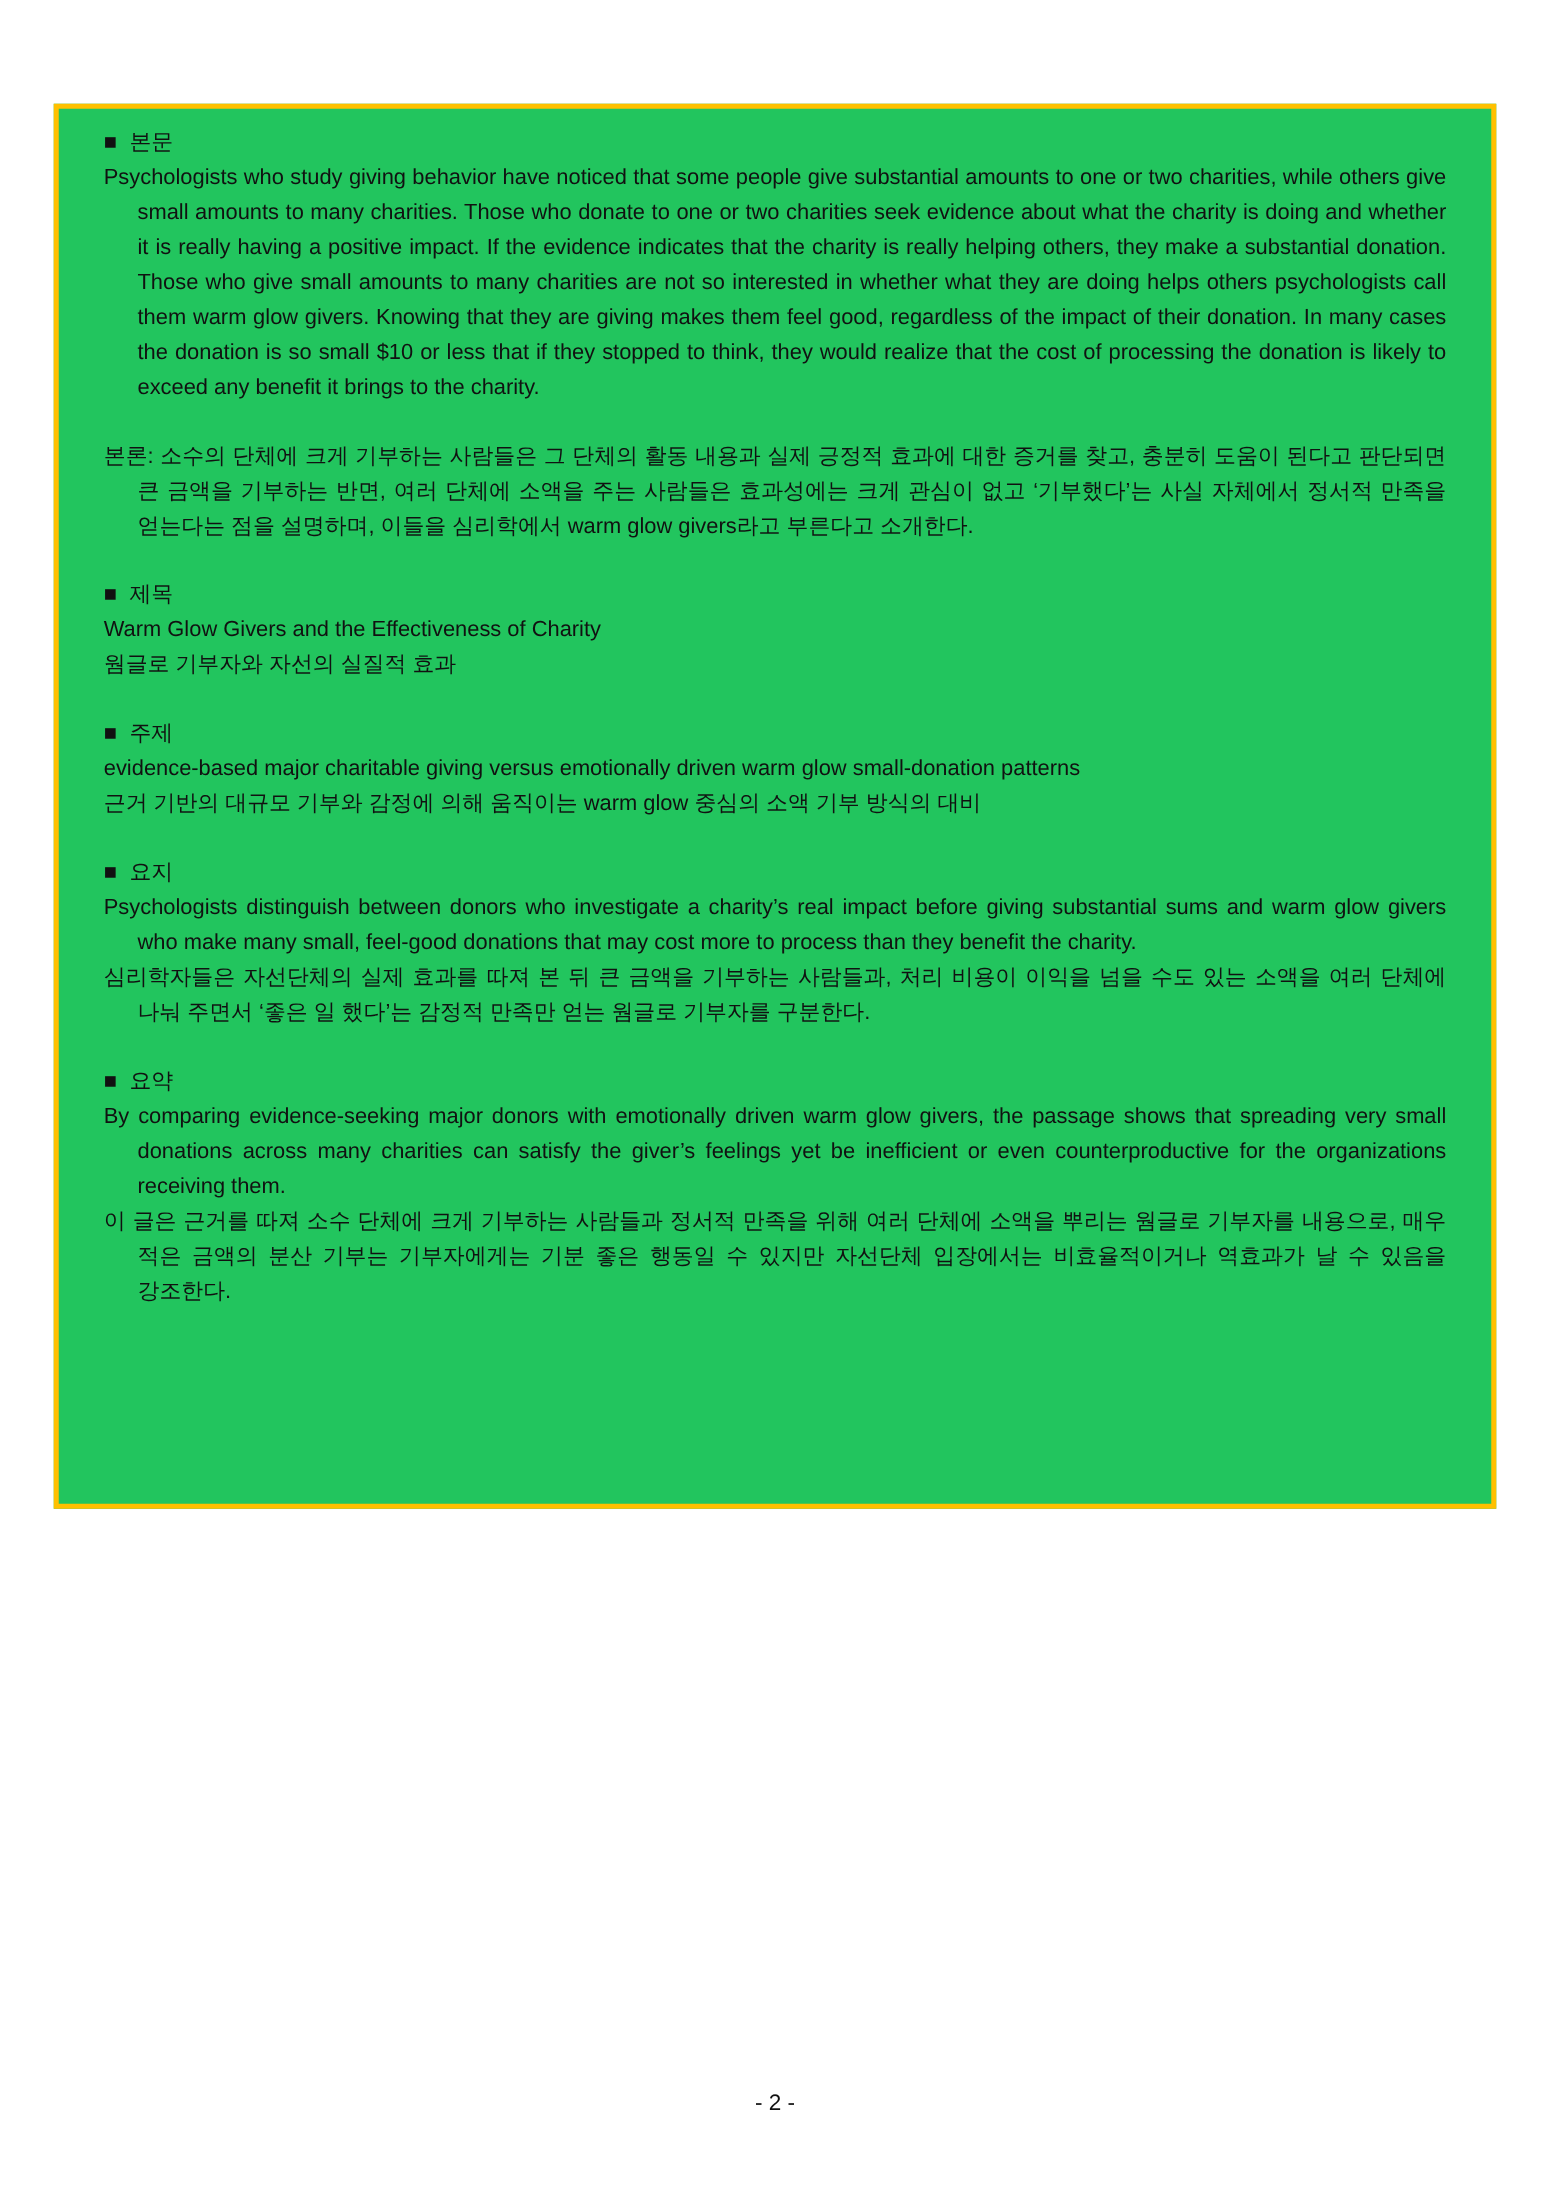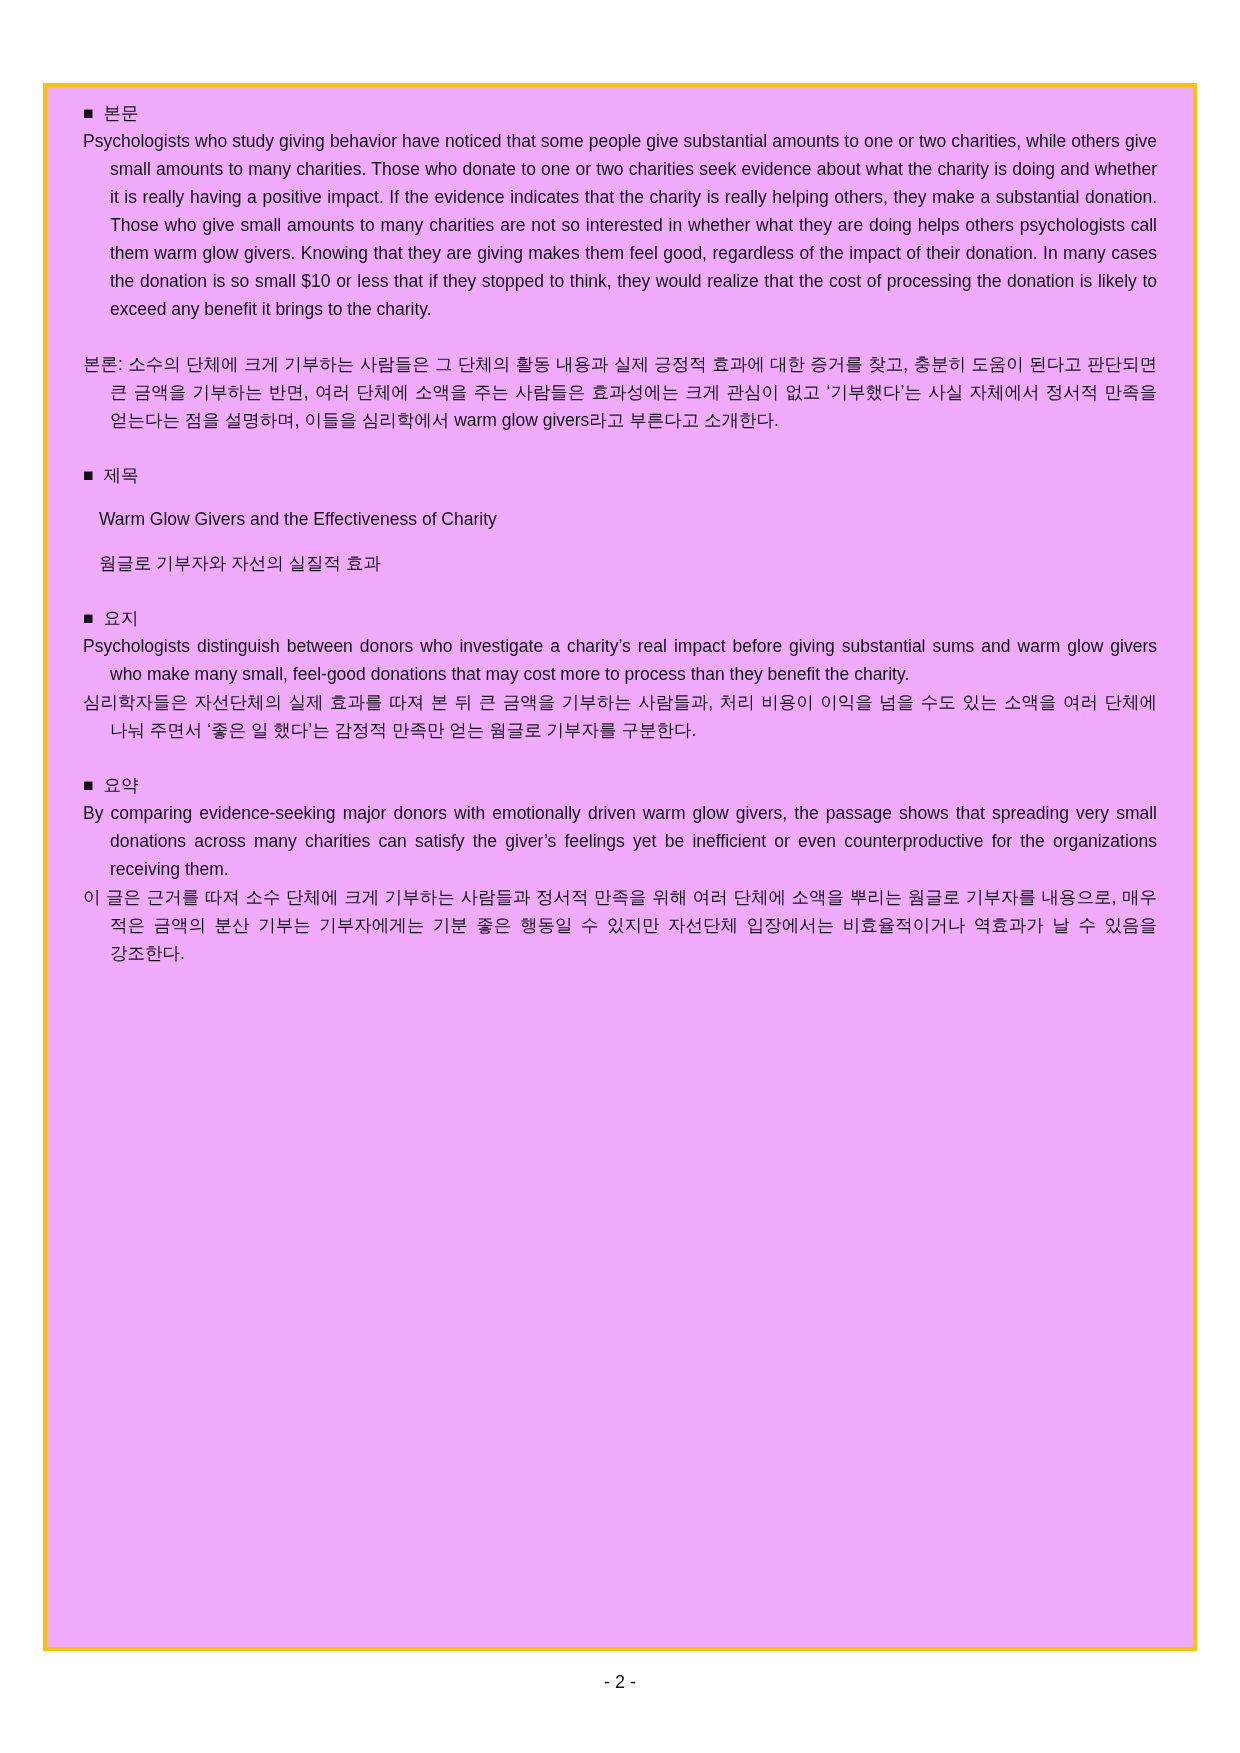--- a/index.html
+++ b/index.html
@@ -11,24 +11,24 @@
     position: relative;
     font-family: "Liberation Sans", "DejaVu Sans", sans-serif;
     color: #111111;
     overflow: hidden;
   }
   .page-border {
     position: absolute;
     left: 43px;
     top: 83px;
     width: 1154px;
-    height: 1568px;
+    height: 1124px;
     box-sizing: border-box;
     border: 4px solid #FFC000;
-    background: #f0abfc;
+    background: #22c55e;
   }
   .content {
     box-sizing: border-box;
     padding: 12px 36px 0 36px;
     font-size: 17.5px;
     line-height: 28px;
     word-break: keep-all;
   }
   .sec { margin: 0; }
   .sec + .sec { margin-top: 27px; }
@@ -45,21 +45,21 @@
   p.para {
     margin: 0;
     text-align: justify;
     text-justify: inter-word;
   }
   p.hang {
     padding-left: 27px;
     text-indent: -27px;
   }
   p.line {
-    margin: 16px;
+    margin: 0;
     text-align: left;
   }
   .page-number {
     position: absolute;
     left: 0;
     top: 1668px;
     width: 100%;
     text-align: center;
     font-size: 18px;
     line-height: 28px;
@@ -84,20 +84,27 @@
     </section>
 
     <section class="sec">
       <div class="sec-header">
         <span class="marker">■</span><span class="sec-title">제목</span>
       </div>
       <p class="line">Warm Glow Givers and the Effectiveness of Charity</p>
       <p class="line">웜글로 기부자와 자선의 실질적 효과</p>
     </section>
 
+    <section class="sec">
+      <div class="sec-header">
+        <span class="marker">■</span><span class="sec-title">주제</span>
+      </div>
+      <p class="line">evidence-based major charitable giving versus emotionally driven warm glow small-donation patterns</p>
+      <p class="line">근거 기반의 대규모 기부와 감정에 의해 움직이는 warm glow 중심의 소액 기부 방식의 대비</p>
+    </section>
 
     <section class="sec">
       <div class="sec-header">
         <span class="marker">■</span><span class="sec-title">요지</span>
       </div>
       <p class="para hang">Psychologists distinguish between donors who investigate a charity’s real impact before giving substantial sums and warm glow givers who make many small, feel-good donations that may cost more to process than they benefit the charity.</p>
       <p class="para hang">심리학자들은 자선단체의 실제 효과를 따져 본 뒤 큰 금액을 기부하는 사람들과, 처리 비용이 이익을 넘을 수도 있는 소액을 여러 단체에 나눠 주면서 ‘좋은 일 했다’는 감정적 만족만 얻는 웜글로 기부자를 구분한다.</p>
     </section>
 
     <section class="sec">

